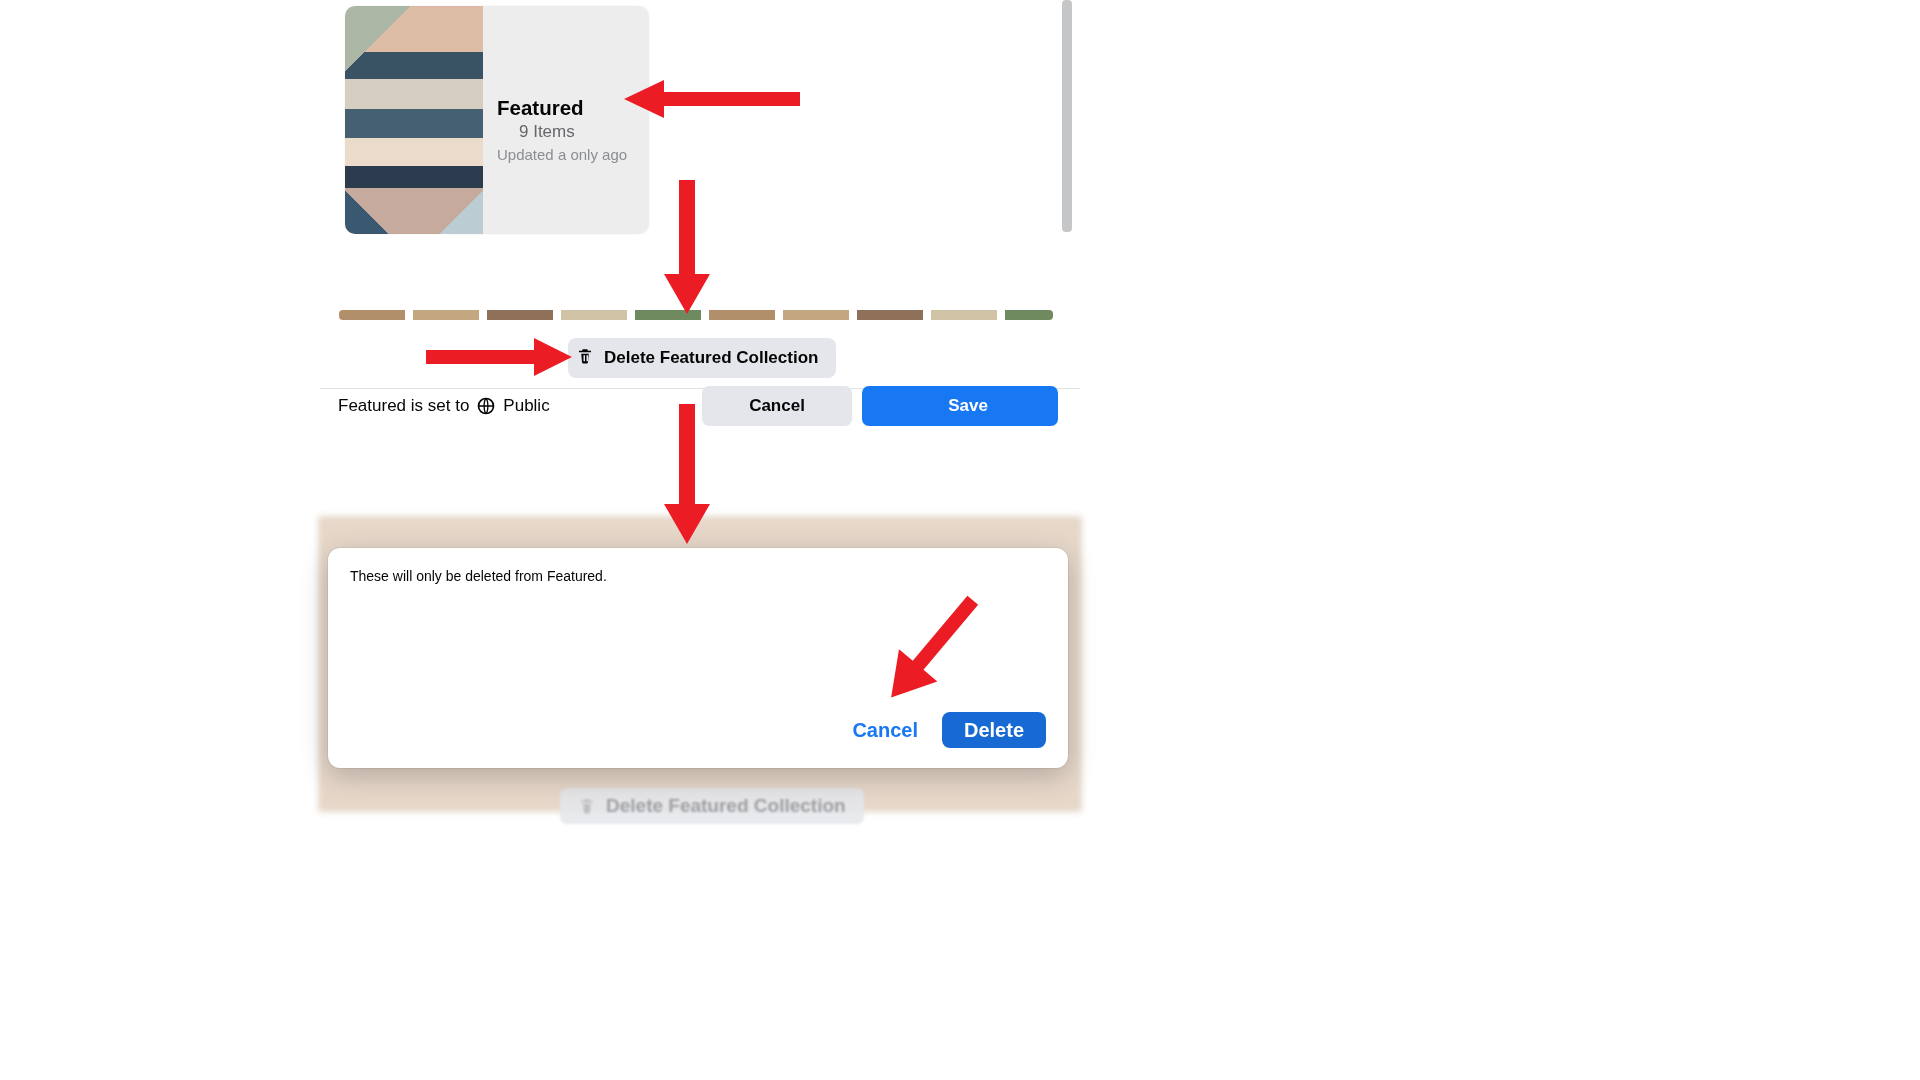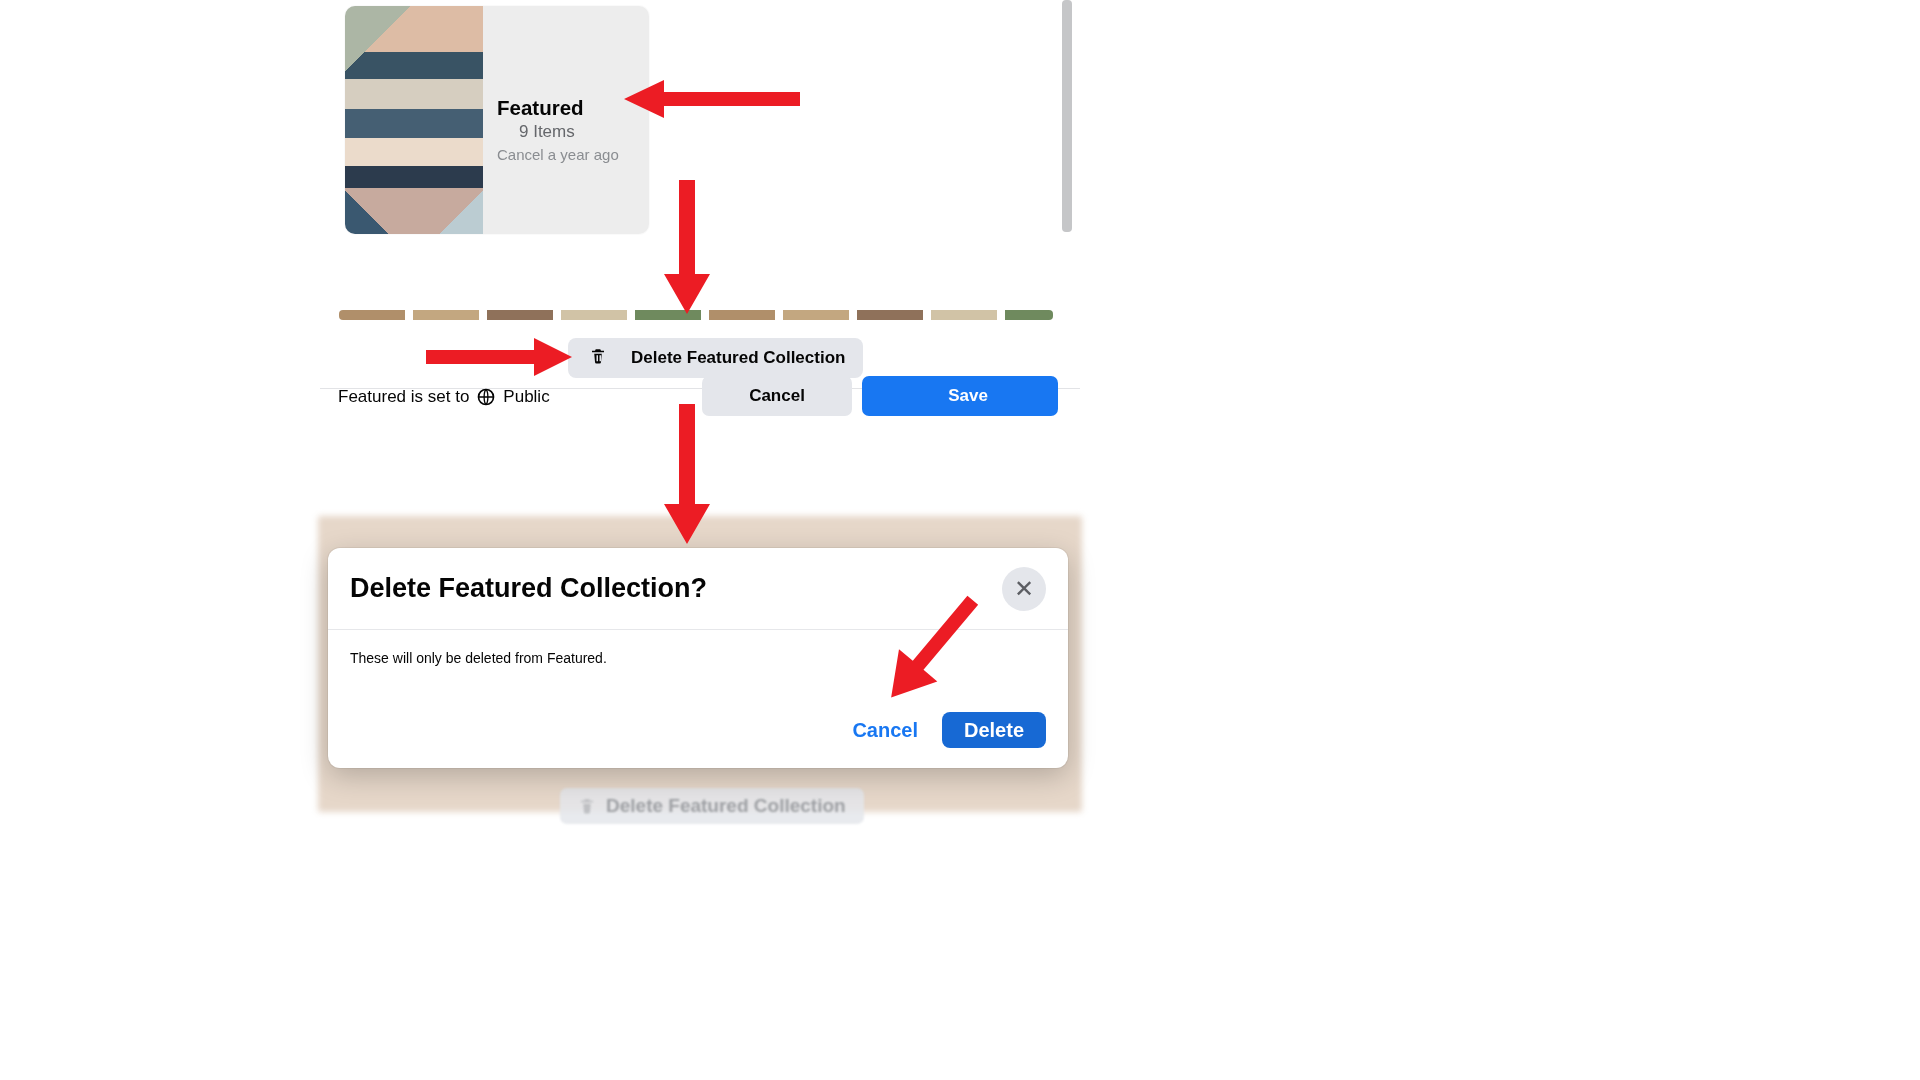--- a/index.html
+++ b/index.html
@@ -60,41 +60,41 @@
         #8f715a 148px 214px, #fff 214px 222px,
         #d1c3a6 222px 288px, #fff 288px 296px,
         #6f8a5e 296px 362px, #fff 362px 370px);
     overflow: hidden;
   }
 
   .delete-chip {
     position: absolute;
     left: 568px; top: 338px;
     height: 40px;
-    padding: 0 18px 0 21px;
+    padding: 0 18px 0 8px;
     border-radius: 8px;
     background: #e4e6eb;
-    display: flex; align-items: center; gap: 24px;
+    display: flex; align-items: center; gap: 10px;
     font-size: 17px; font-weight: 600; color: #050505;
     cursor: pointer;
   }
   .delete-chip svg { width: 18px; height: 18px; }
 
   .hr1 {
     position: absolute;
     left: 320px; top: 388px;
     width: 760px; height: 1px;
     background: #e2e3e6;
   }
 
   .footer-row {
     position: absolute;
-    left: 338px; top: 376px;
+    left: 338px; top: 385px;
     width: 720px; height: 42px;
-    display: flex; 
+    display: flex; align-items: center;
   }
   .privacy-text { font-size: 17px; color: #050505; display: flex; align-items: center; gap: 7px; }
   .globe { width: 20px; height: 20px; display: inline-block; }
   .privacy-strong { font-weight: 400; }
 
   .btns { margin-left: auto; display: flex; gap: 10px; }
   .btn {
     min-width: 148px; height: 40px;
     border-radius: 7px;
     display: flex; align-items: center; justify-content: center;
@@ -174,21 +174,21 @@
 </head>
 <body>
 
 <div class="canvas">
 
   <div class="card">
     <div class="card-thumb"></div>
     <div class="card-meta">
       <div class="card-title">Featured</div>
       <div class="card-sub">9 Items</div>
-      <div class="card-time">Cancel a year ago</div>
+      <div class="card-time">Updated a only ago</div>
     </div>
   </div>
   <div class="scroll-rail"></div>
 
   <div class="strip"></div>
 
   <div class="delete-chip">
     <span>
       <svg viewBox="0 0 24 24" fill="#050505">
           <path d="M9 3h6l1 2h4v2H4V5h4l1-2zm-2 6h10l-1 11a2 2 0 0 1-2 2H10a2 2 0 0 1-2-2L7 9zm3 2v8h2v-8h-2zm4 0v8h2v-8h-2z"></path>
@@ -223,26 +223,20 @@
   <div class="modal-bg"></div>
 
   <div class="ghost-chip">
     <svg viewBox="0 0 24 24" fill="#9ea0a4">
         <path d="M9 3h6l1 2h4v2H4V5h4l1-2zm-2 6h10l-1 11a2 2 0 0 1-2 2H10a2 2 0 0 1-2-2L7 9z"></path>
       </svg>
     <span>Delete Featured Collection</span>
   </div>
 
   <div class="modal">
-    <div class="modal-head">
-      <div class="modal-title">Delete Featured Collection?</div>
-      <div class="modal-close">
-        <span>✕</span>
-      </div>
-    </div>
     <div class="modal-body">These will only be deleted from Featured.</div>
     <div class="modal-foot">
       <div class="link-cancel">
         <span>Cancel</span>
       </div>
       <div class="btn-delete">
         <span>Delete</span>
       </div>
     </div>
   </div>

